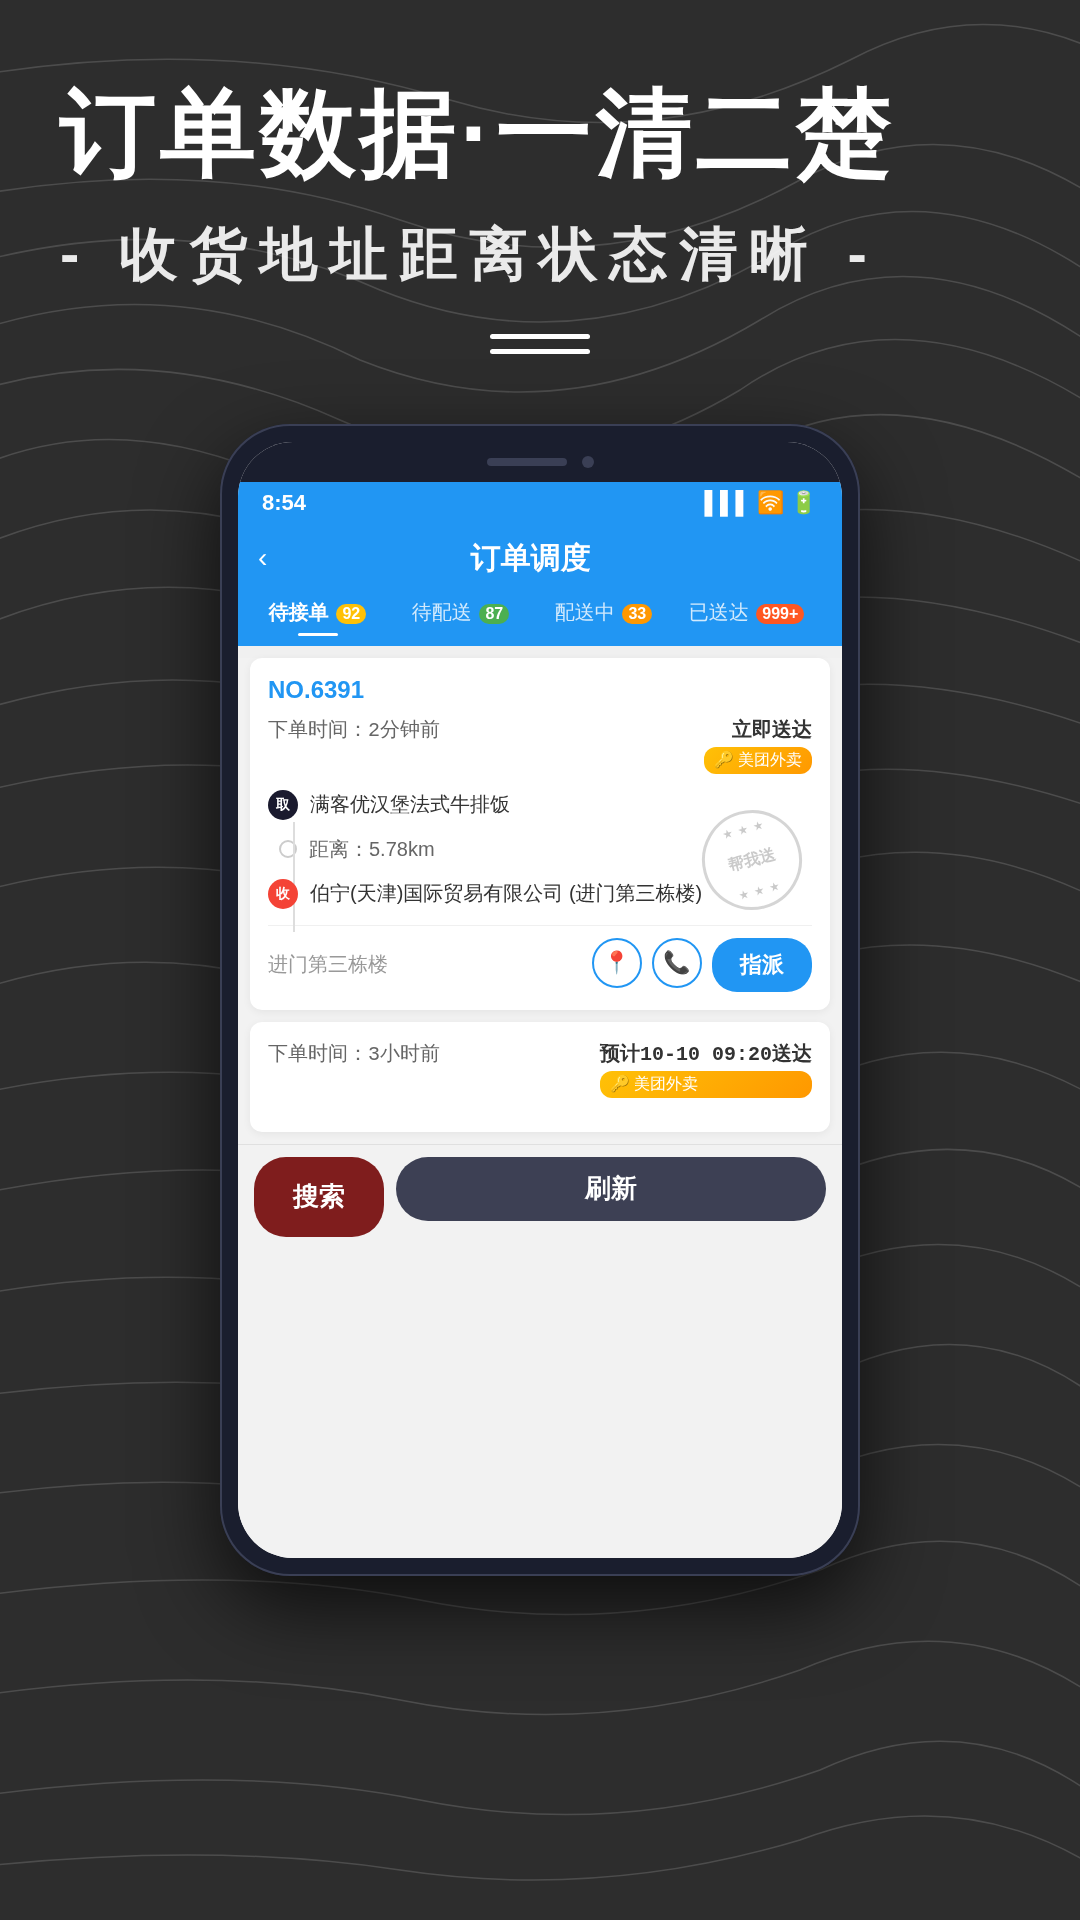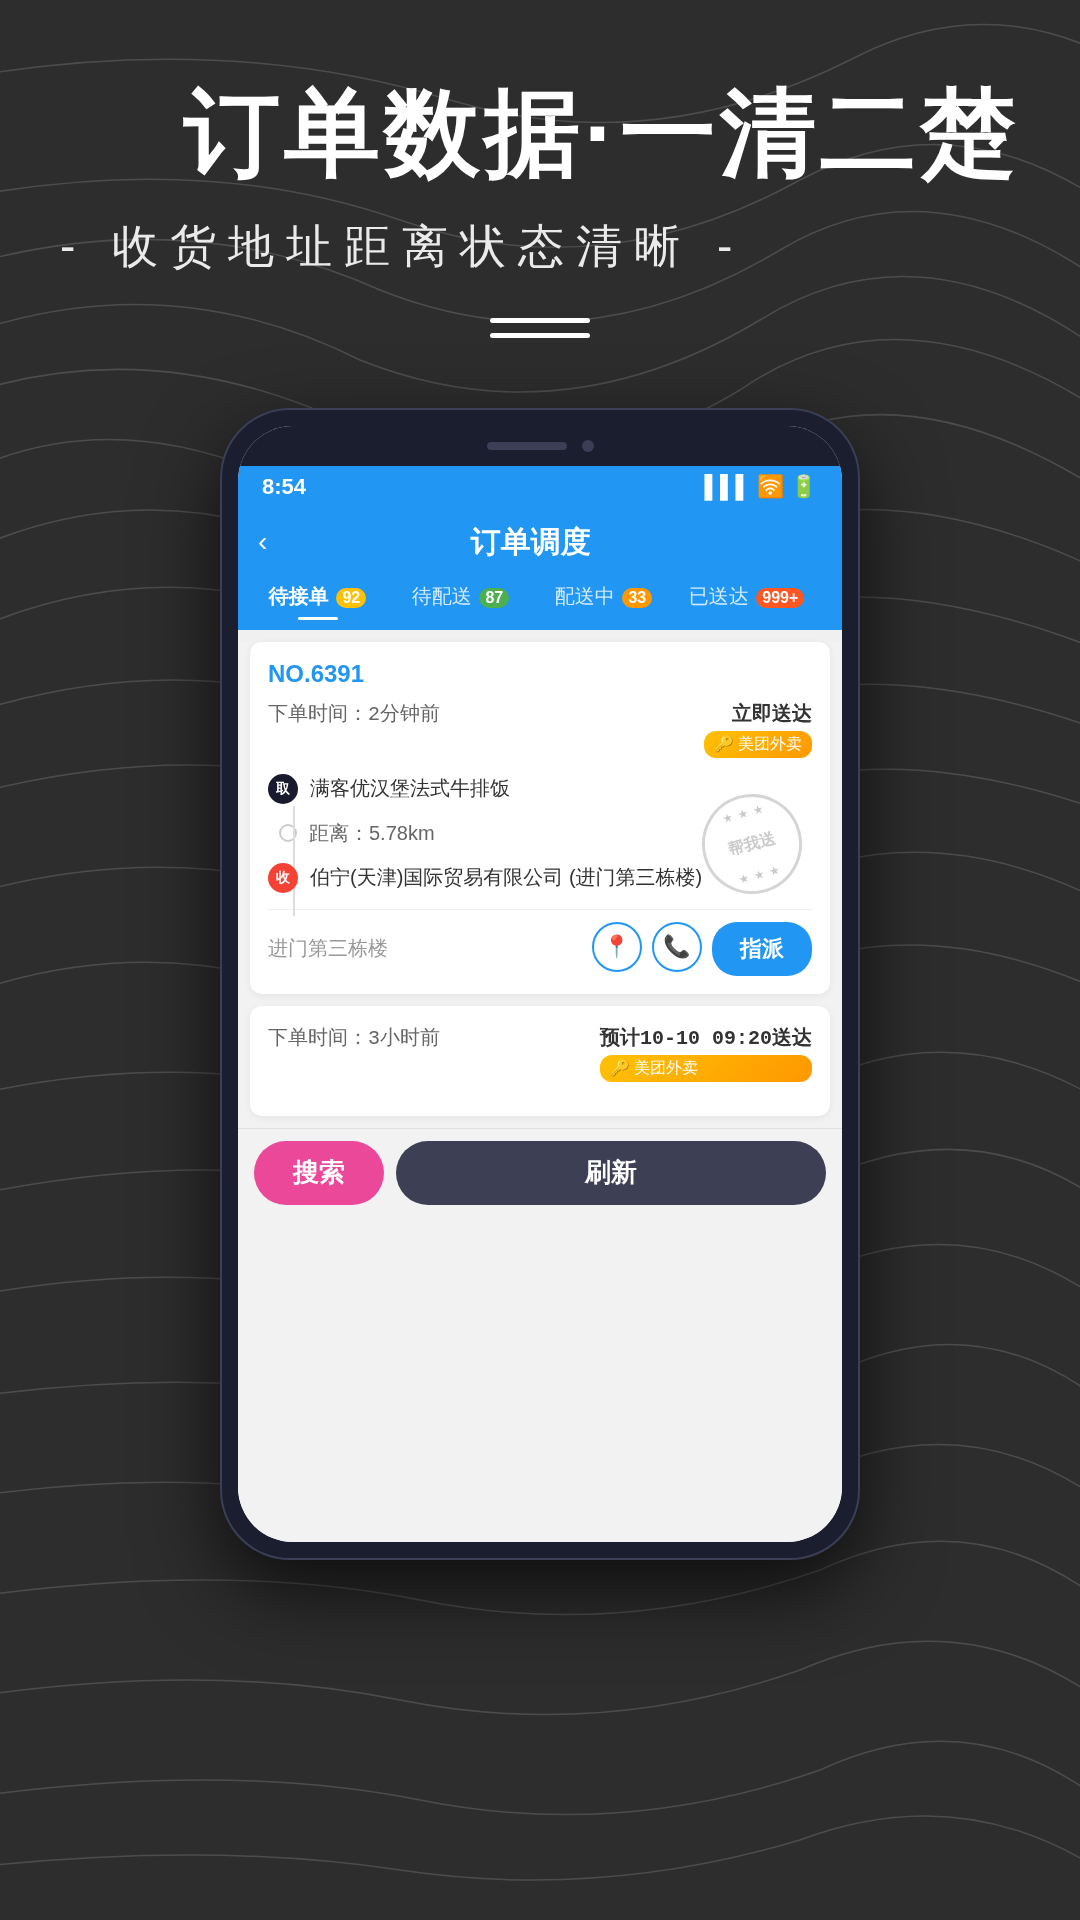--- a/index.html
+++ b/index.html
@@ -34,26 +34,25 @@
       padding: 80px 60px 40px 60px;
       color: white;
     }
 
     .main-title {
       font-size: 96px;
       font-weight: 900;
       line-height: 1.1;
       letter-spacing: 4px;
       margin-bottom: 30px;
-      text-align: right;
     }
 
     .sub-title {
-      font-size: 46px;
-      font-weight: 400;
+      font-size: 58px;
+      font-weight: 700;
       letter-spacing: 12px;
       color: rgba(255,255,255,0.9);
       margin-bottom: 40px;
     }
 
     .divider-lines {
       display: flex;
       flex-direction: column;
       align-items: center;
       gap: 10px;
@@ -422,22 +421,22 @@
     .bottom-bar {
       background: #f2f2f2;
       display: flex;
       padding: 12px 16px 20px 16px;
       gap: 12px;
       border-top: 1px solid #e0e0e0;
     }
 
     .btn-search {
       width: 130px;
-      height: 64px;
-      background: #ec4899;
+      height: 80px;
+      background: #7f1d1d;
       color: white;
       border: none;
       border-radius: 32px;
       font-size: 26px;
       font-weight: 600;
       display: flex;
       align-items: center;
       justify-content: center;
     }
 

